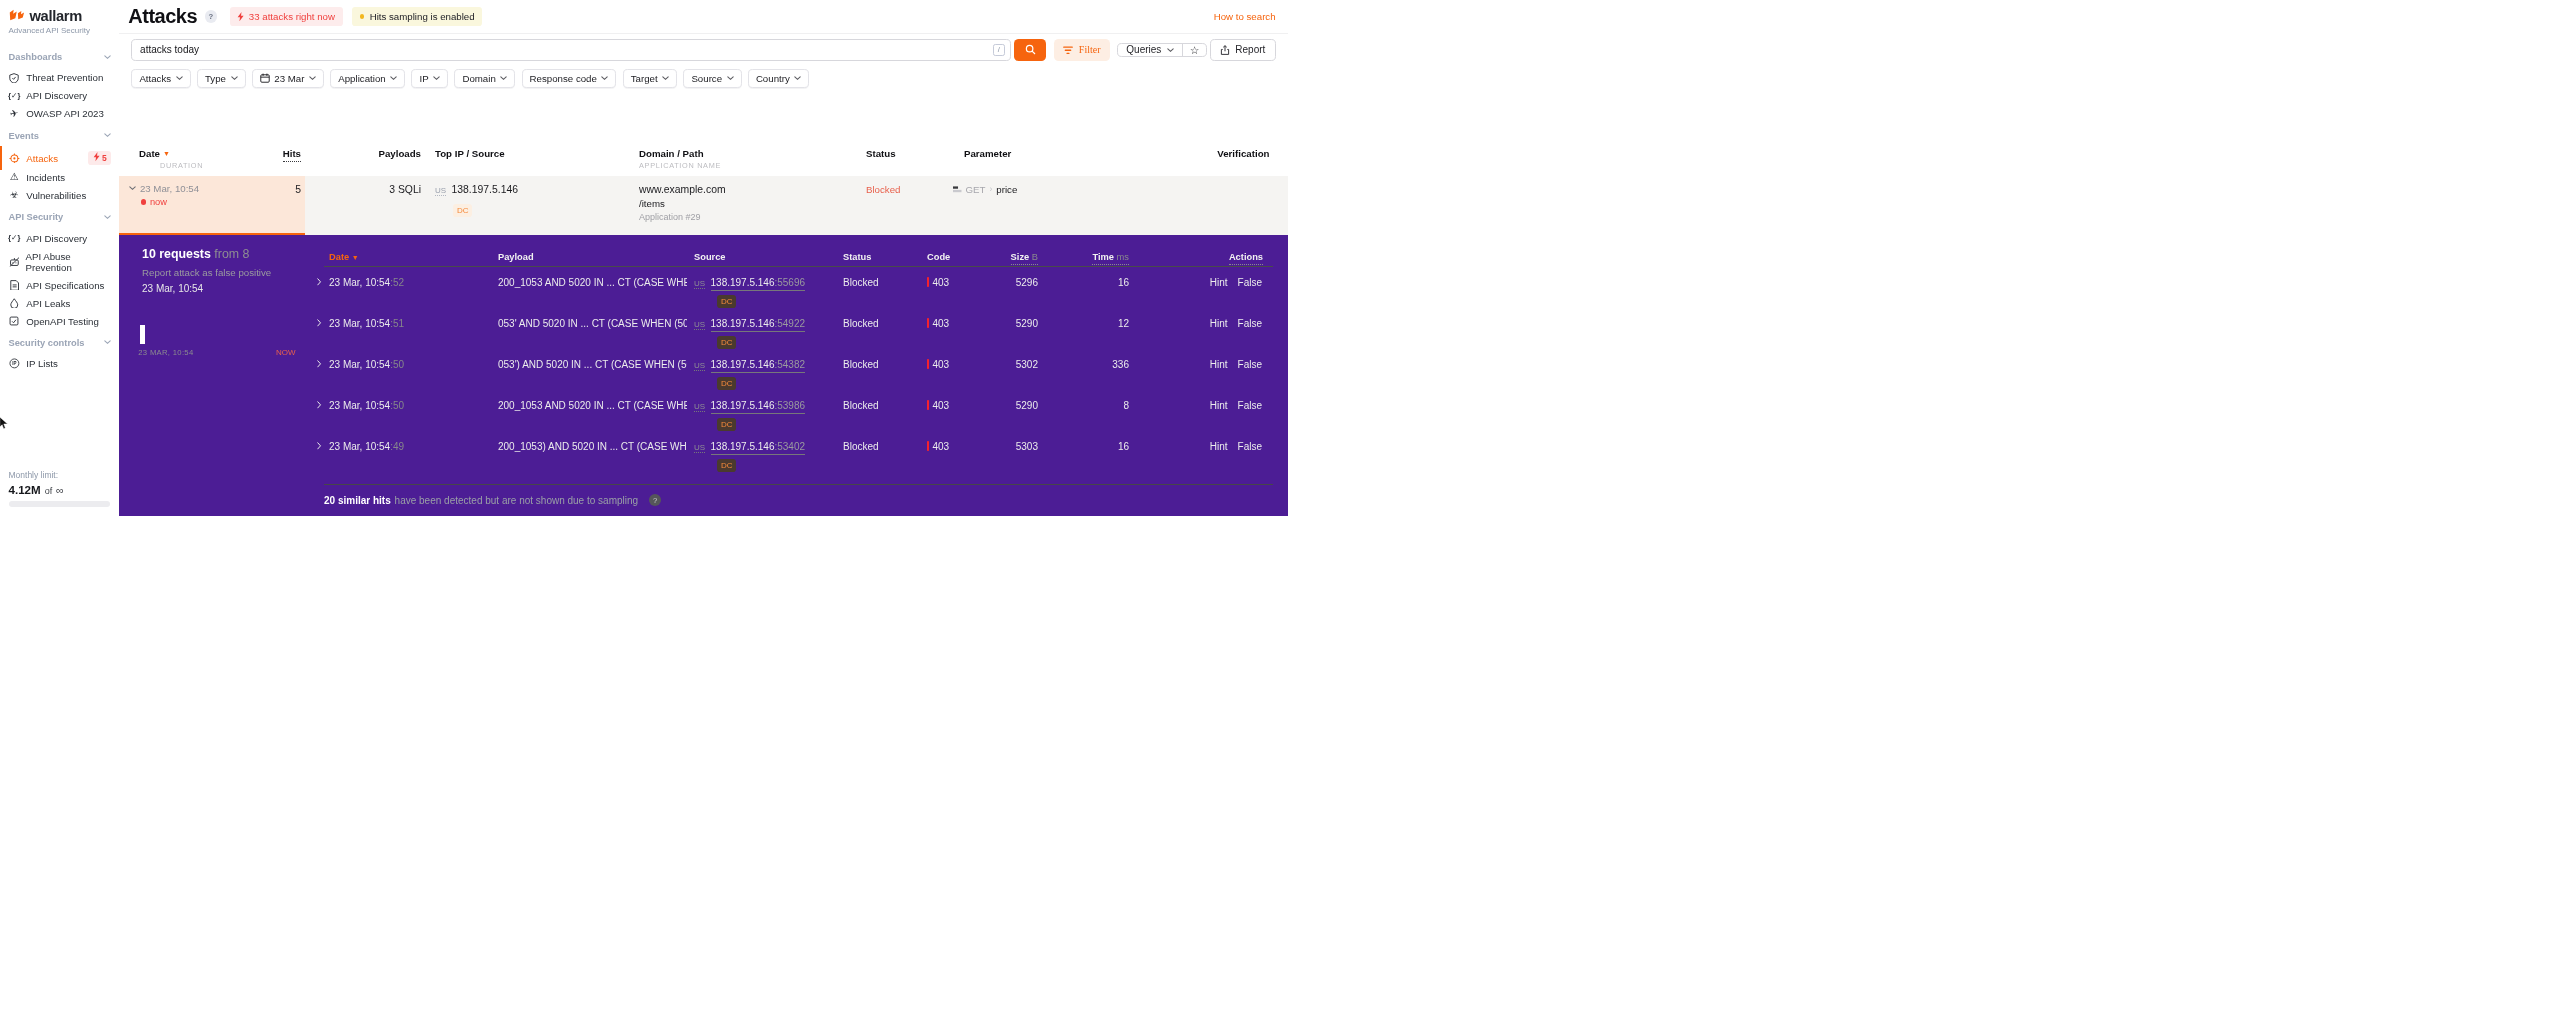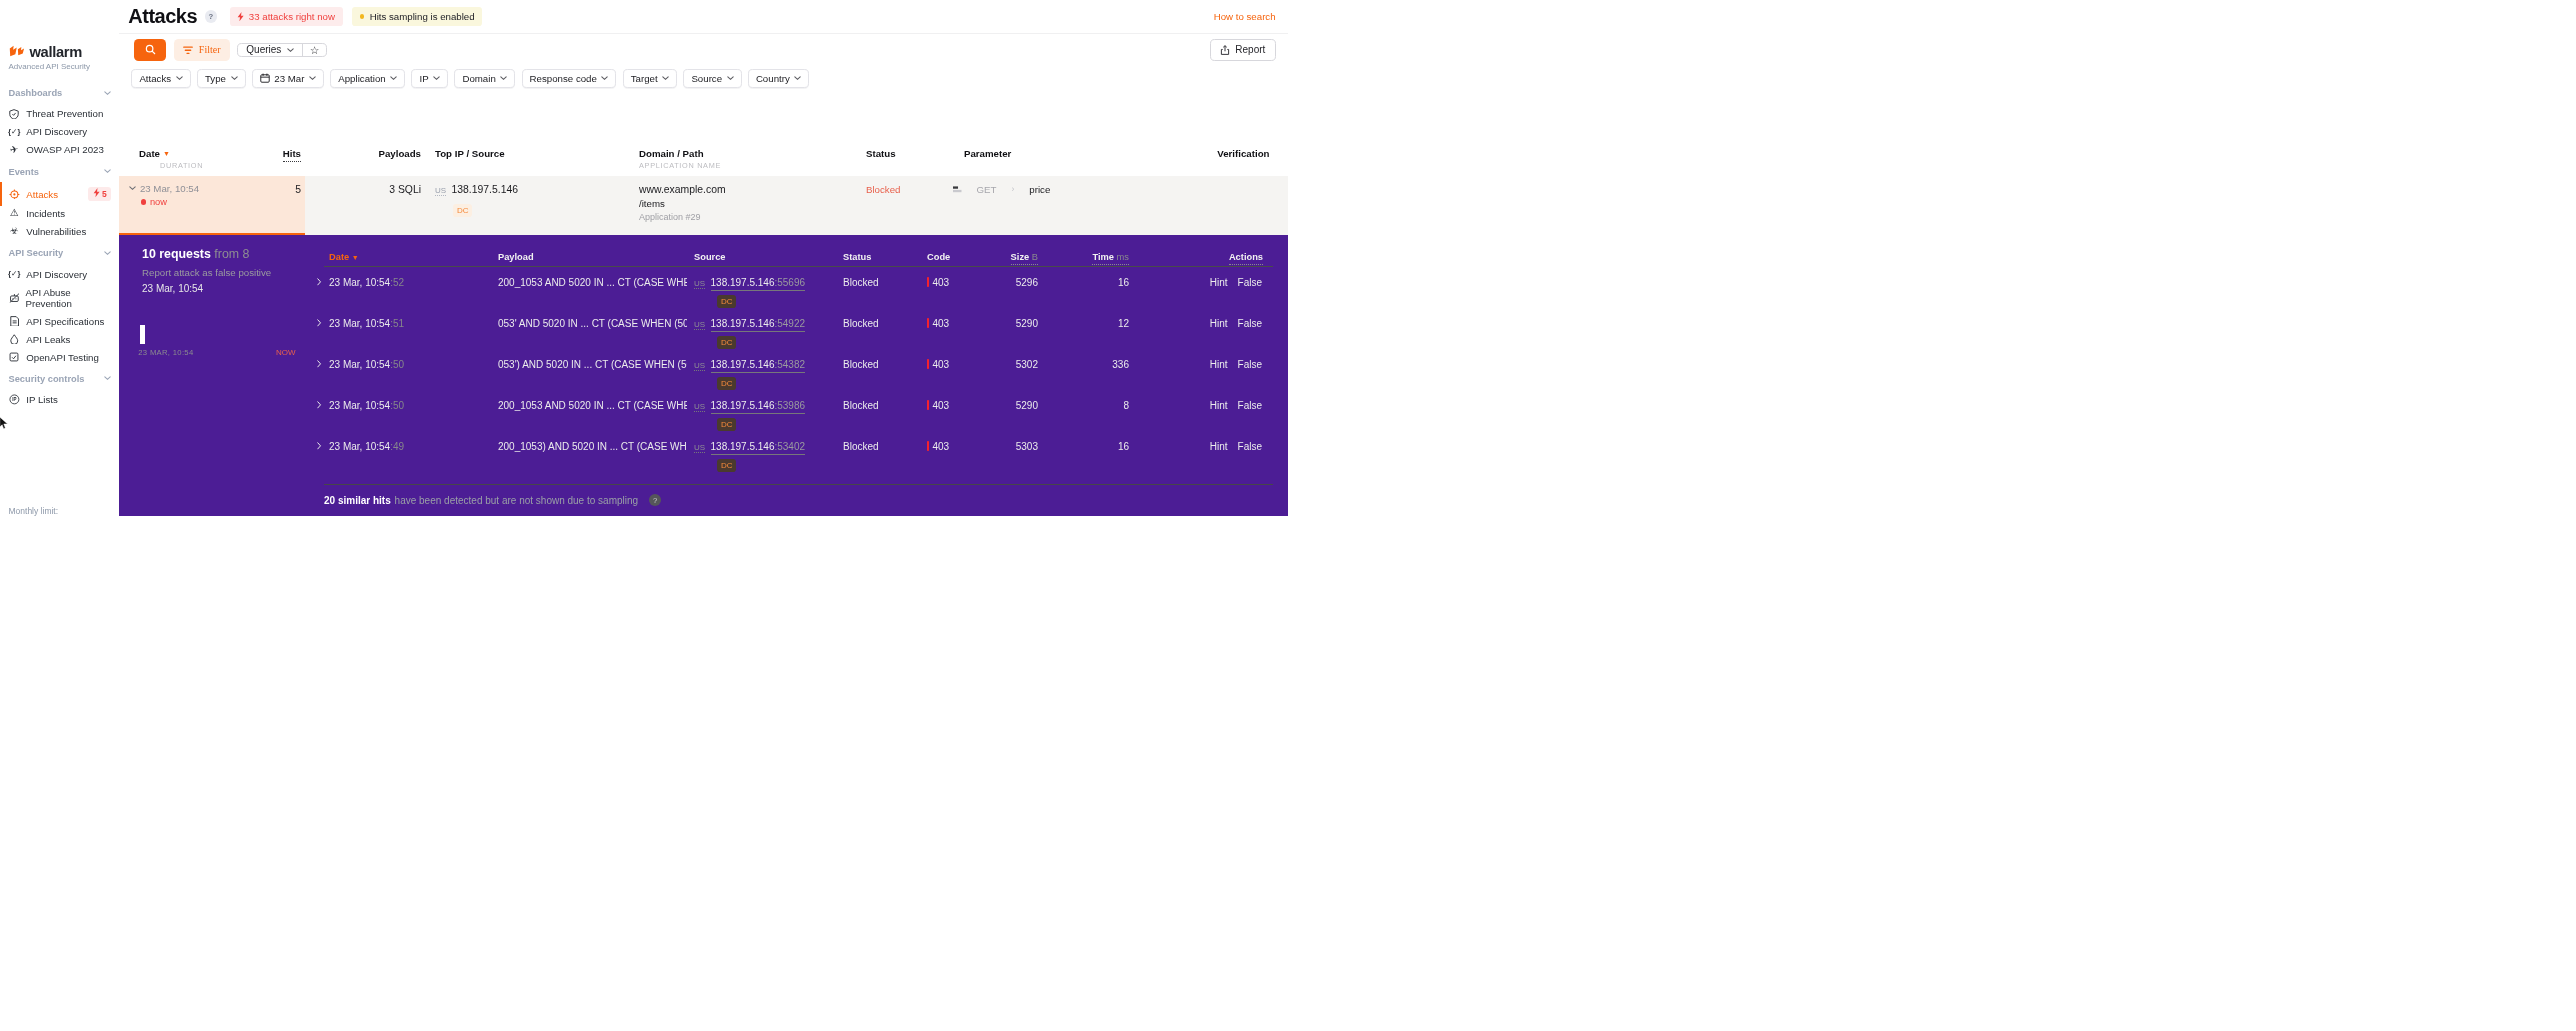--- a/index.html
+++ b/index.html
@@ -1,21 +1,21 @@
 <!DOCTYPE html>
 <html style="font-size:12.4px"><head>
 <meta charset="utf-8">
 <style>
   * { margin:0; padding:0; box-sizing:border-box; }
   html,body { width:1288px; height:516px; overflow:hidden; background:#fff;
     font-family:"Liberation Sans","DejaVu Sans",sans-serif; color:#1b1b1f; }
   .page { position:relative; width:1288px; height:516px; }
 
   
-  .sidebar { position:absolute; left:0; top:0; width:119px; height:100%; background:#fff; z-index:6; padding:7.7px 0 0 8.5px;margin-top:36px; }
+  .sidebar { position:absolute; left:0; top:0; width:119px; height:100%; background:#fff; z-index:6; padding:7.7px 0 0 8.5px; }
   .logo-row { display:flex; align-items:center; gap:3.9px; }
   .logo-mark { display:inline-flex; }
   .logo-text { font-size:14.7px; font-weight:bold; color:#23262c; letter-spacing:-0.3px; }
   .logo-sub { font-size:8px; color:#8d98a9; margin-top:2.3px; }
   .nav { margin-top:17px; padding-right:7.7px; }
   .nav-section-label { display:flex; align-items:center; justify-content:space-between; font-size:9.3px; font-weight:bold; color:#9aa4b5; margin:7.7px 0 7px; }
   .nav-section-label .chev { color:#9aa4b5; display:inline-flex; }
   .nav-item { position:relative; display:flex; align-items:center; gap:6.2px; font-size:9.7px; color:#2a2f36; padding:3.5px 0; cursor:pointer; }
   .nav-item .nicon { width:11.6px; display:inline-flex; justify-content:center; color:#2a2f36; font-size:9.3px; line-height:1; }
   .nav-item.active { color:#f6640e; }
@@ -88,21 +88,21 @@
   .rcell { position:absolute; top:7.7px; font-size:10.4px; color:#1b1b1f; white-space:nowrap; }
   .r-hits { left:128px; width:54px; text-align:right; }
   .r-payloads { left:225px; width:77px; text-align:right; }
   .r-source { left:316px; display:flex; align-items:baseline; gap:5.4px; }
   .cc { font-size:8px; color:#9aa0ad; border-bottom:1.2px dotted #b2b7c2; padding-bottom:0.8px; }
   .dc-badge-light { position:absolute; left:334px; top:28px; background:#fcefe2; color:#f58a3c; font-size:8px; border-radius:3.1px; padding:1.9px 3.9px; }
   .r-domain { left:520px; }
   .r-path { left:520px; top:21.6px; font-size:9.7px; }
   .r-app { left:520px; top:36px; font-size:9px; color:#a0a0a6; }
   .r-status { left:747px; color:#e8604c; font-size:9.7px; }
-  .r-param { left:834px; display:flex; align-items:center; gap:15px; font-size:9.7px; }
+  .r-param { left:834px; display:flex; align-items:center; gap:4px; font-size:9.7px; }
   .param-get { color:#a7a7ad; }
   .param-sep { color:#c3c3c8; font-size:8.5px; }
   .param-name { color:#1b1b1f; }
 
   
   .detail { position:absolute; left:0; right:0; top:235px; bottom:0; background:#4c1d95; color:#ececec; }
   .d-title { position:absolute; left:23px; top:12.4px; font-size:12.4px; font-weight:bold; color:#fff; }
   .d-title .suffix { font-weight:normal; color:#8e8e92; }
   .d-report { position:absolute; left:23px; top:32px; font-size:9.7px; color:#9b9b9f; cursor:pointer; }
   .d-ts { position:absolute; left:23px; top:48px; font-size:10px; color:#e8e8e8; }
@@ -334,20 +334,24 @@
         <span>33 attacks right now</span>
       </span>
       <span class="badge-yellow">
         <span class="dot-yellow"></span>
         <span>Hits sampling is enabled</span>
       </span>
       <span class="how-to">How to search</span>
     </div>
 
     <div class="search-row">
+      <div class="search-box">
+        <input type="text" readonly="" value="attacks today" style="">
+        <span class="kbd-slash">/</span>
+      </div>
       <button class="search-btn">
         <span style="display: inline-flex;">
             <svg width="10.8" height="10.8" viewBox="0 0 14 14" fill="none" stroke="#fff" stroke-width="1.6">
               <circle cx="6" cy="6" r="4.2"></circle>
               <path d="M9.2 9.2 13 13"></path>
             </svg>
           </span>
       </button>
       <button class="filter-btn">
         <span style="display: inline-flex;">

